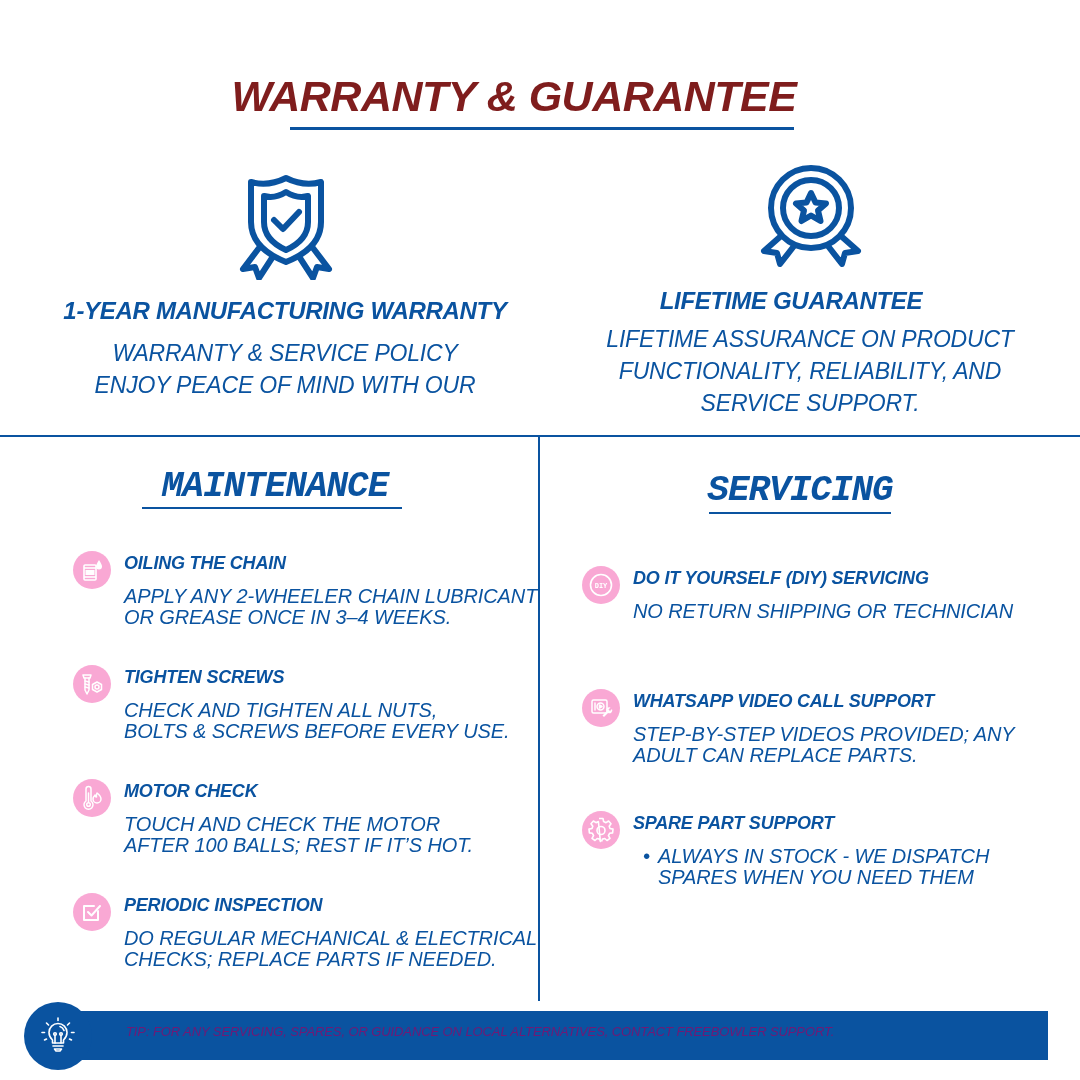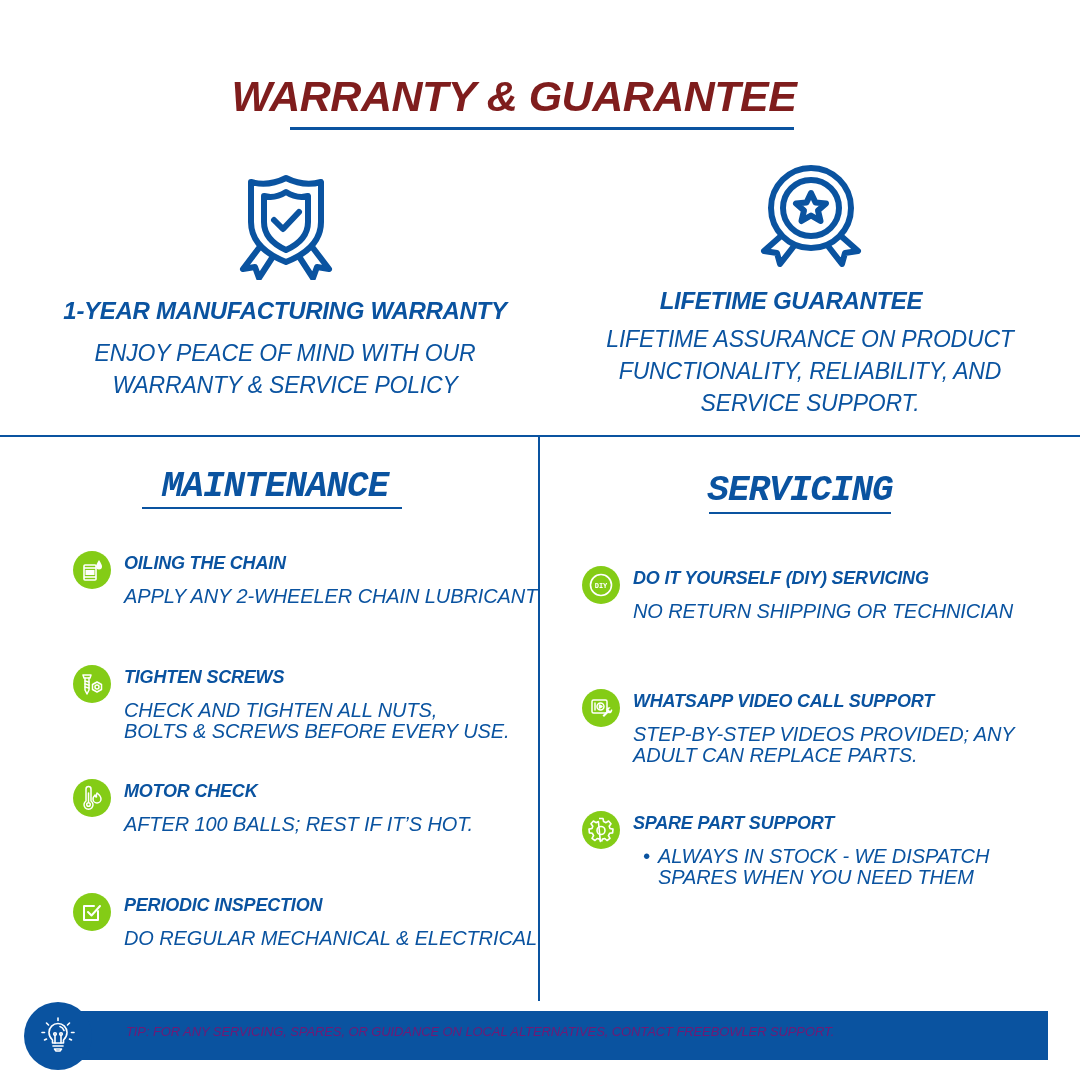--- a/index.html
+++ b/index.html
@@ -41,21 +41,21 @@
     
     .section-title {
       font-size: 36px; font-weight: bold; font-style: italic; letter-spacing: -1px; text-align: center; font-family: Liberation Mono, monospace;
     }
     .section-underline { height: 2px; background: #0a53a0; }
 
     
     .item { position: absolute; }
     .item-icon {
       position: absolute; left: 0; top: 0; width: 38px; height: 38px; border-radius: 50%;
-      background: #84cc16; display: flex; align-items: center; justify-content: center;
+      background: #f9a8d4; display: flex; align-items: center; justify-content: center;
     }
     .item-icon svg { width: 26px; height: 26px; }
     .item-title {
       position: absolute; left: 51px; top: 2px; white-space: nowrap;
       font-size: 18px; font-weight: bold; font-style: italic; letter-spacing: -0.2px;
     }
     .item-desc {
       position: absolute; left: 51px; top: 35px; white-space: nowrap;
       font-size: 20px; font-style: italic; line-height: 21px; letter-spacing: -0.1px;
     }
@@ -89,22 +89,22 @@
   <svg viewBox="0 0 110 110" fill="none" stroke="#0a53a0" stroke-width="6" stroke-linejoin="round" stroke-linecap="round">
     <path d="M20 12 Q37 17 55 8 Q73 17 90 12 L90 52 Q90 78 55 92 Q20 78 20 52 Z"></path>
     <path d="M33 26 Q44 29 55 22 Q66 29 77 26 L77 52 Q77 70 55 80 Q33 70 33 52 Z"></path>
     <path d="M43 50 L52 59 L68 42"></path>
     <path d="M28 78 L12 99 L24 97 L28 108 L41 88"></path>
     <path d="M82 78 L98 99 L86 97 L82 108 L69 88"></path>
   </svg>
 </div>
 <div class="abs feature-title" style="left:40px; width:490px; top:297px;">1-YEAR MANUFACTURING WARRANTY</div>
 <div class="abs feature-desc" style="left:40px; width:490px; top:337px;">
+  <div>WARRANTY &amp; SERVICE POLICY</div>
   <div>ENJOY PEACE OF MIND WITH OUR</div>
-  <div>WARRANTY &amp; SERVICE POLICY</div>
 </div>
 
 <div class="abs top-icon" style="left:756px; top:160px;">
   <svg viewBox="0 0 110 110" fill="none" stroke="#0a53a0" stroke-width="6" stroke-linejoin="round" stroke-linecap="round">
     <circle cx="55" cy="48" r="40"></circle>
     <circle cx="55" cy="48" r="28"></circle>
     <path d="M55 33 L59.5 42.5 L70 43.5 L62 50.5 L64.5 61 L55 55.5 L45.5 61 L48 50.5 L40 43.5 L50.5 42.5 Z"></path>
     <path d="M25 76 L8 91 L21 93 L24 104 L38 86"></path>
     <path d="M85 76 L102 91 L89 93 L86 104 L72 86"></path>
   </svg>
@@ -128,20 +128,21 @@
       <rect x="5" y="8" width="12" height="15" rx="1"></rect>
       <line x1="5" y1="11" x2="17" y2="11"></line>
       <line x1="5" y1="20" x2="17" y2="20"></line>
       <rect x="6.5" y="13" width="9" height="5" fill="#fff" stroke="none"></rect>
       <path d="M20 3 Q23 7.5 23 9.5 A3 3 0 0 1 17 9.5 Q17 7.5 20 3 Z" fill="#fff" stroke="none"></path>
     </svg>
   </div>
   <div class="item-title">OILING THE CHAIN</div>
   <div class="item-desc">
     <div>APPLY ANY 2-WHEELER CHAIN LUBRICANT</div>
+    <div>OR GREASE ONCE IN 3–4 WEEKS.</div>
   </div>
 </div>
 
 <div class="item" style="left:73px; top:665px;">
   <div class="item-icon">
     <svg viewBox="0 0 26 26" fill="none" stroke="#fff" stroke-width="1.5" stroke-linejoin="round" stroke-linecap="round">
       <path d="M4 4 L12 4 L11 7 L5 7 Z"></path>
       <path d="M6 7 L6 19 L8 23 L10 19 L10 7"></path>
       <line x1="6" y1="10" x2="10" y2="11"></line>
       <line x1="6" y1="13" x2="10" y2="14"></line>
@@ -161,34 +162,36 @@
   <div class="item-icon">
     <svg viewBox="0 0 26 26" fill="none" stroke="#fff" stroke-width="1.5" stroke-linejoin="round" stroke-linecap="round">
       <path d="M7 3 A2.5 2.5 0 0 1 12 3 L12 15 A4.5 4.5 0 1 1 7 15 Z" transform="translate(0,1)"></path>
       <circle cx="9.5" cy="19.5" r="1.8"></circle>
       <line x1="9.5" y1="8" x2="9.5" y2="17"></line>
       <path d="M18 8 Q22 11 22 14 A4 4 0 0 1 14 14 Q14 12 16 10 Q16 12 17.5 12 Q17 10 18 8 Z"></path>
     </svg>
   </div>
   <div class="item-title">MOTOR CHECK</div>
   <div class="item-desc">
+    <div>TOUCH AND CHECK THE MOTOR</div>
     <div>AFTER 100 BALLS; REST IF IT’S HOT.</div>
   </div>
 </div>
 
 <div class="item" style="left:73px; top:893px;">
   <div class="item-icon">
     <svg viewBox="0 0 26 26" fill="none" stroke="#fff" stroke-width="2" stroke-linejoin="round" stroke-linecap="round">
       <path d="M19 12 L19 21 L5 21 L5 7 L15 7"></path>
       <path d="M9 13 L12.5 16.5 L21 7"></path>
     </svg>
   </div>
   <div class="item-title">PERIODIC INSPECTION</div>
   <div class="item-desc">
     <div>DO REGULAR MECHANICAL &amp; ELECTRICAL</div>
+    <div>CHECKS; REPLACE PARTS IF NEEDED.</div>
   </div>
 </div>
 
 <div class="abs section-title" style="left:625px; width:350px; top:470px;">SERVICING</div>
 <div class="abs section-underline" style="left:709px; width:182px; top:512px;"></div>
 
 <div class="item" style="left:582px; top:566px;">
   <div class="item-icon">
     <svg viewBox="0 0 26 26">
       <circle cx="13" cy="13" r="10.5" fill="none" stroke="#fff" stroke-width="1.6"></circle>

